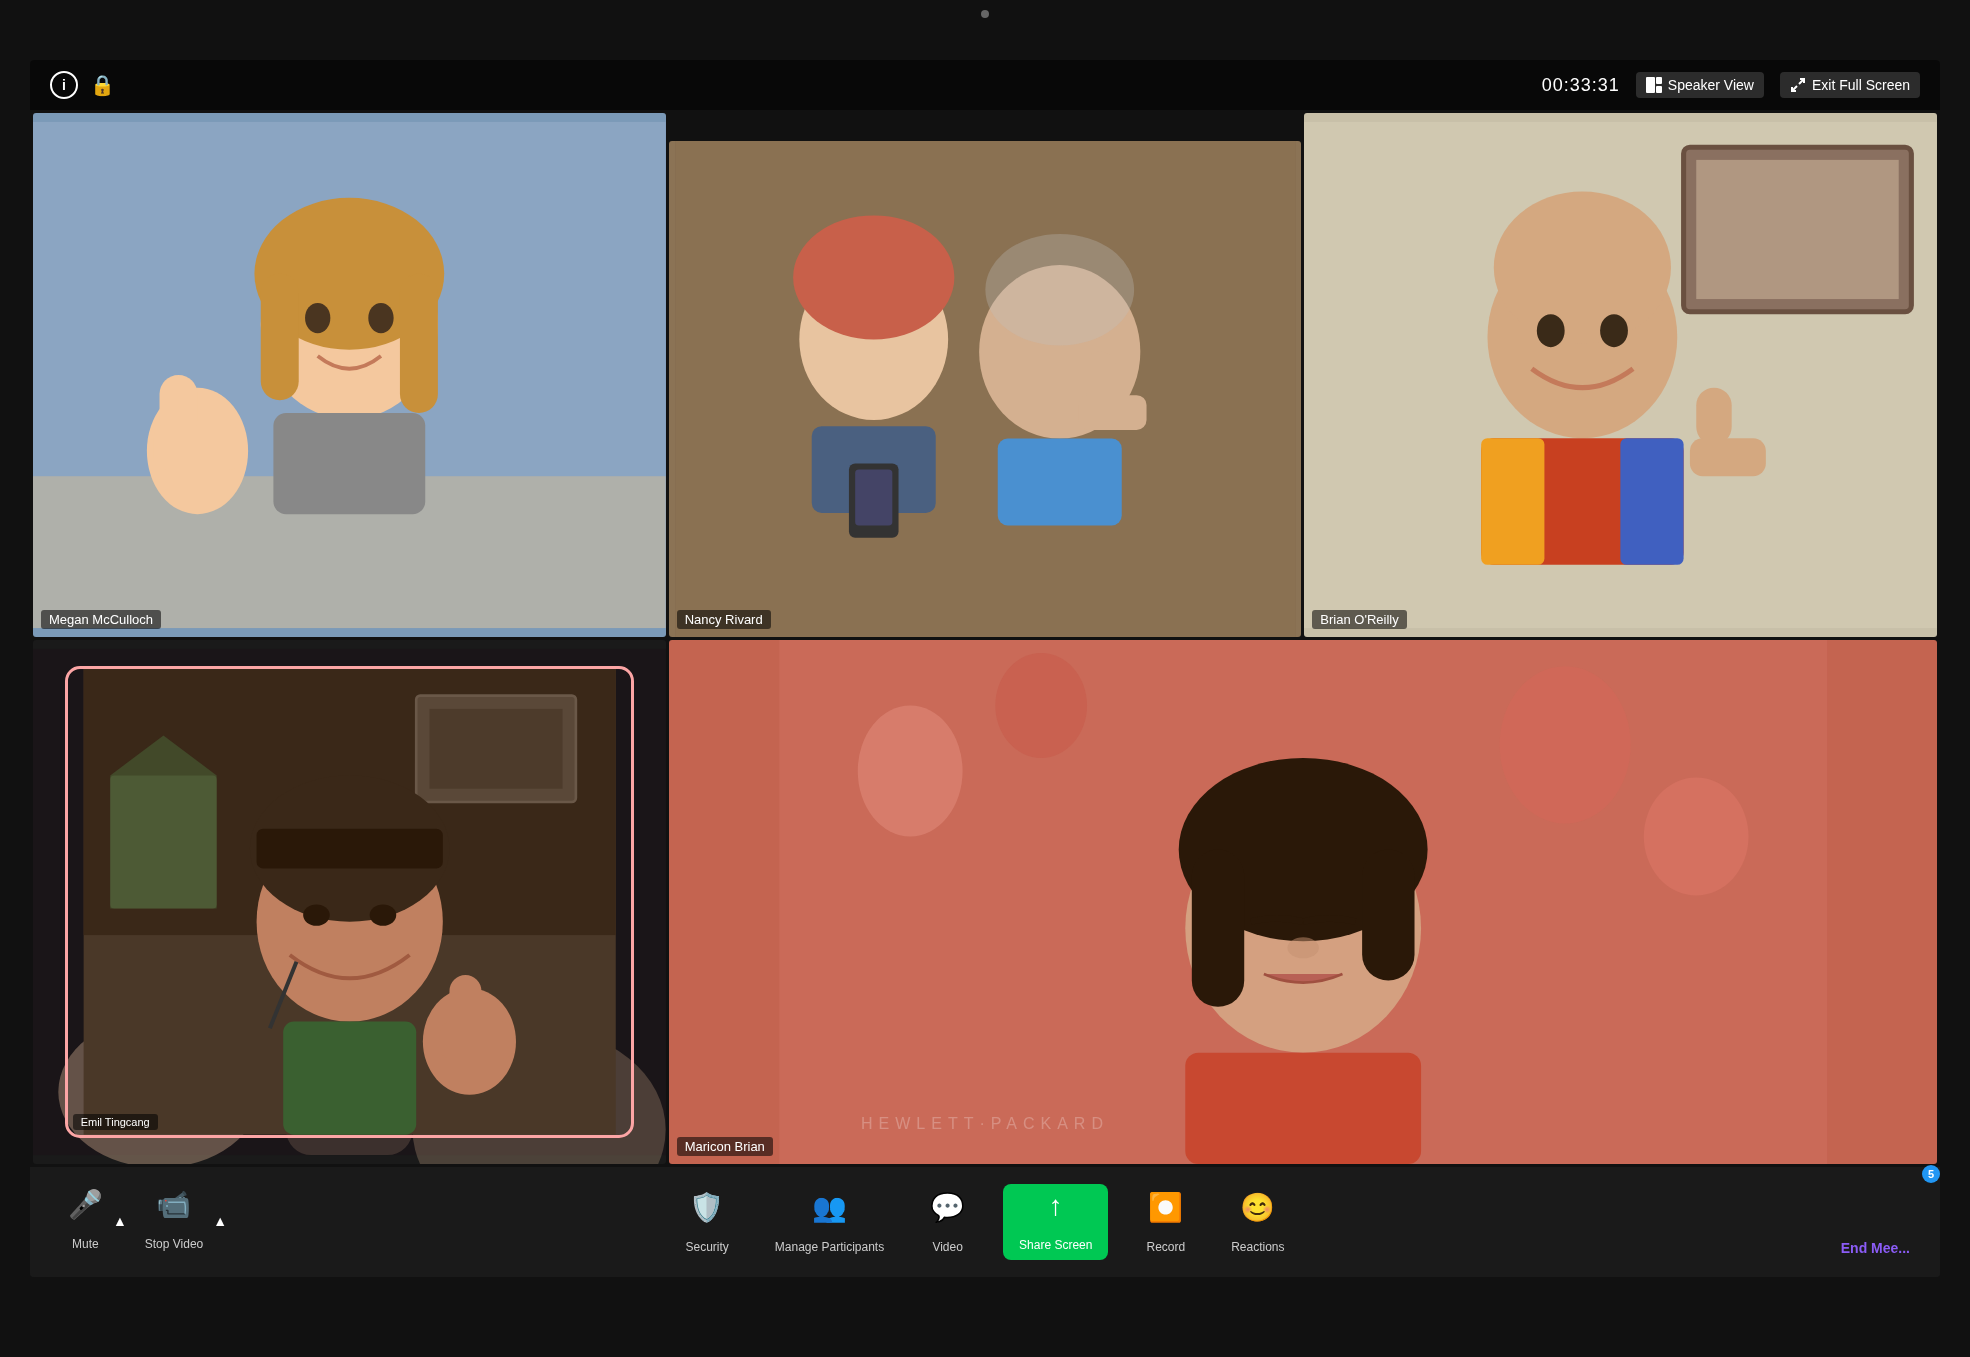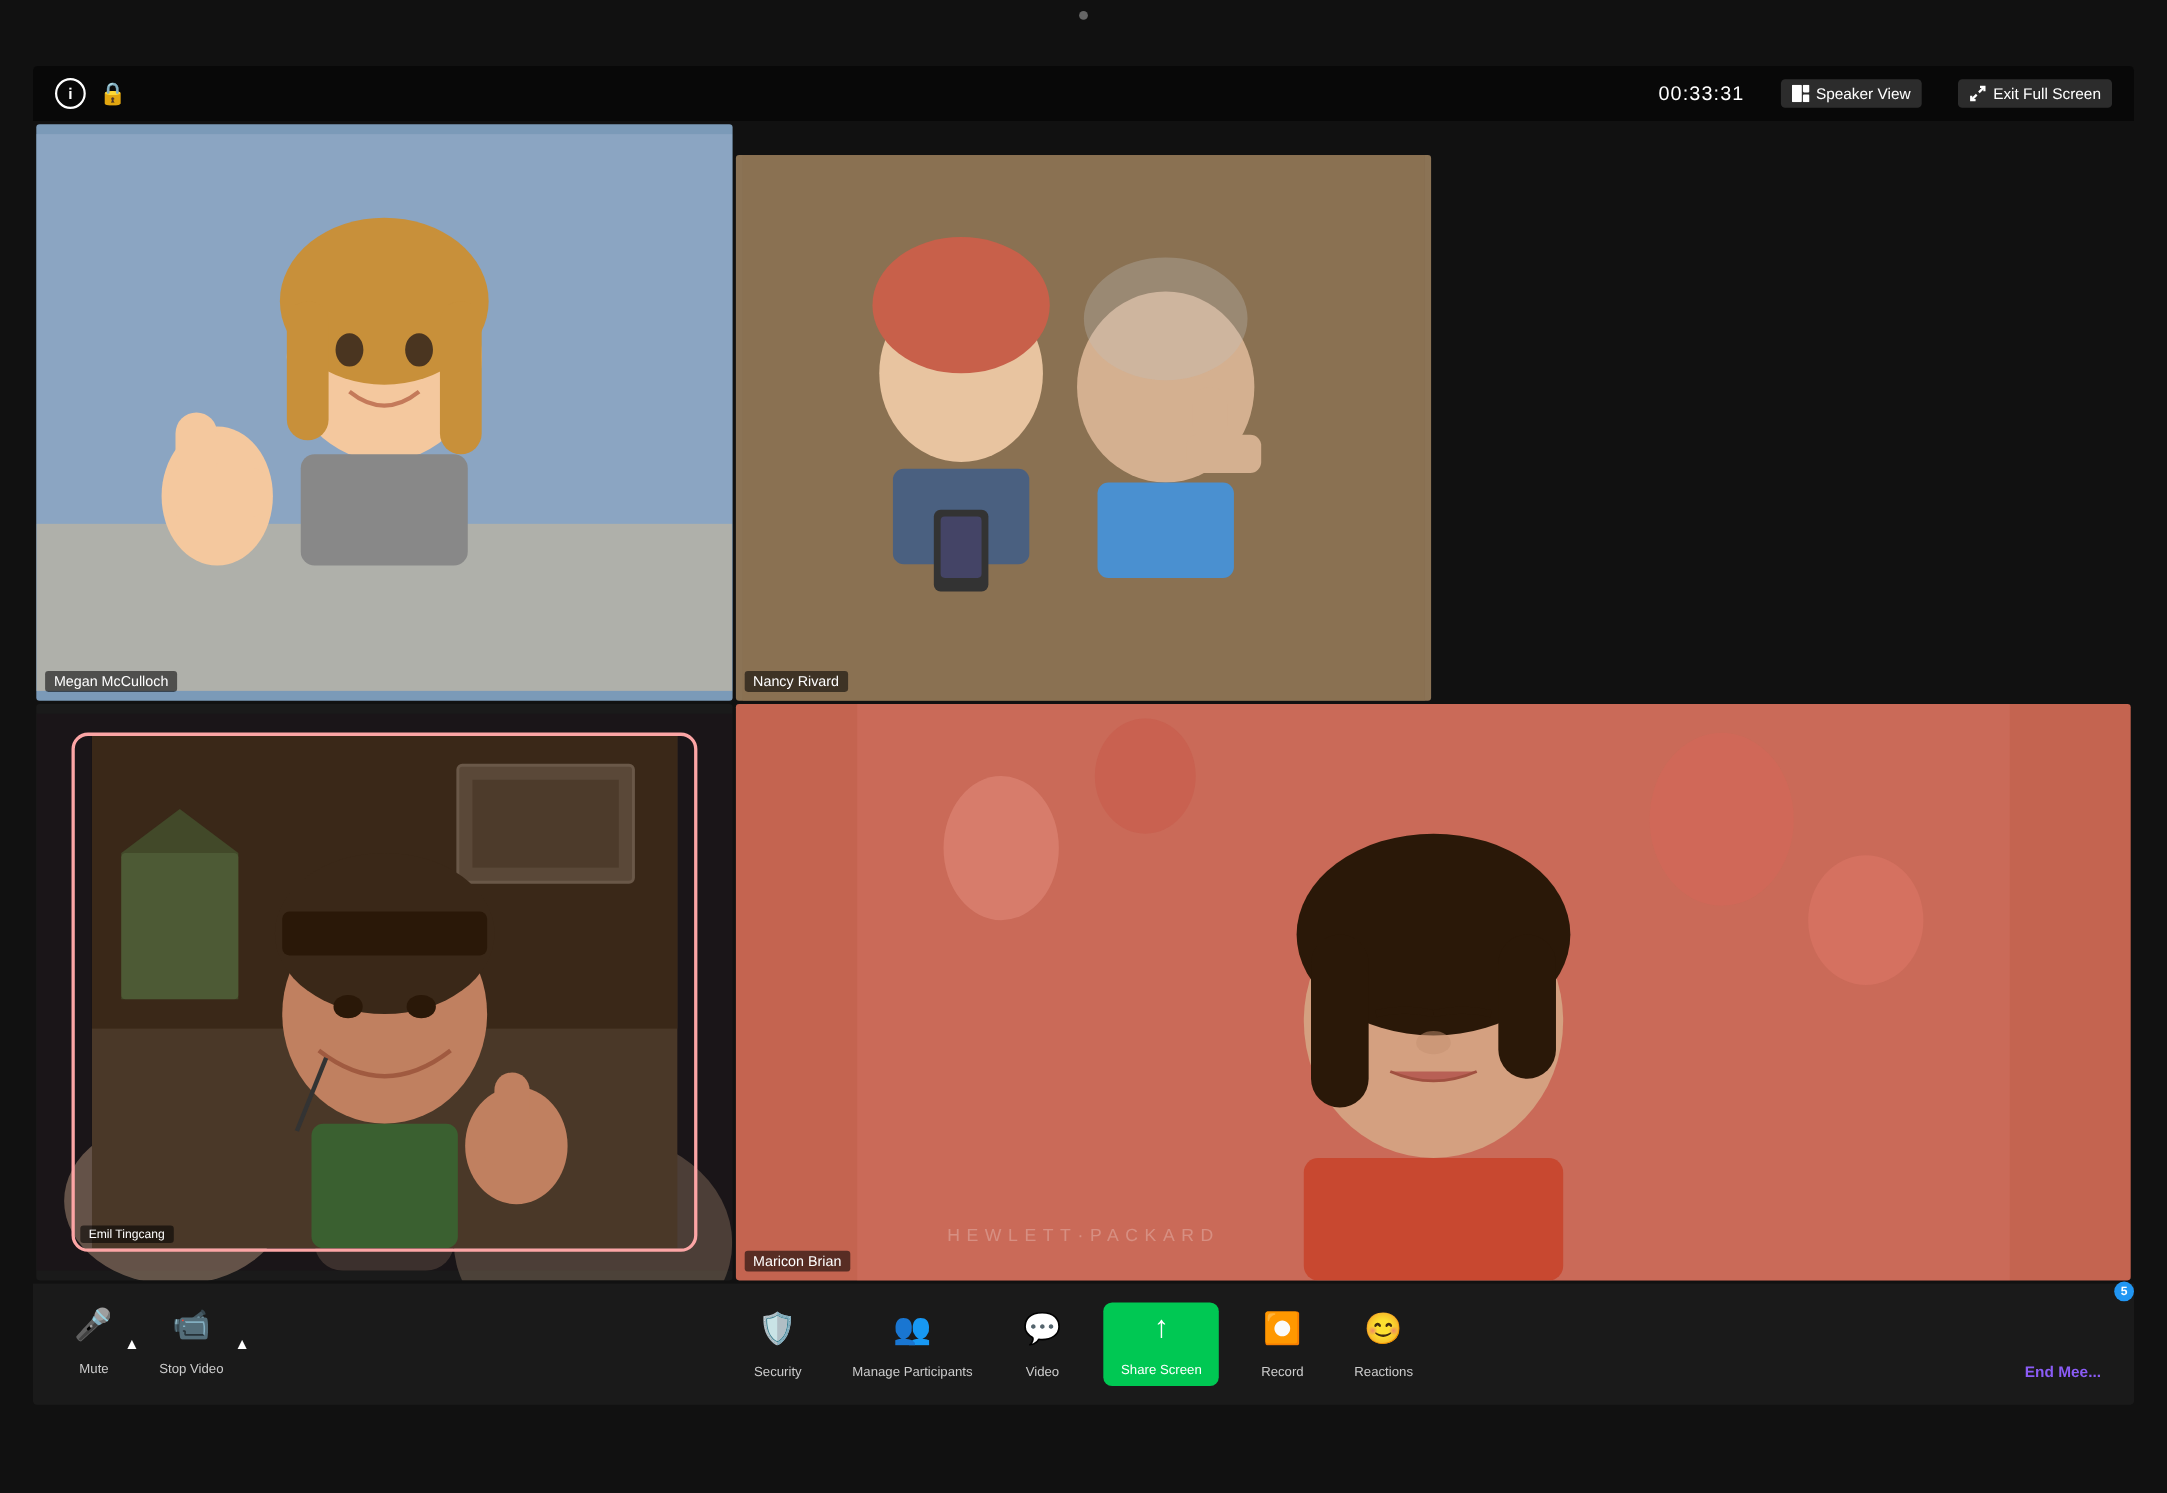--- a/index.html
+++ b/index.html
@@ -47,21 +47,21 @@
 
     .top-bar-left {
       display: flex;
       align-items: center;
       gap: 12px;
     }
 
     .top-bar-right {
       display: flex;
       align-items: center;
-      gap: 33px;
+      gap: 16px;
     }
 
     .timer {
       color: #fff;
       font-size: 18px;
       font-weight: 500;
       letter-spacing: 1px;
     }
 
     .view-btn {
@@ -356,20 +356,45 @@
           <ellipse cx="310" cy="170" rx="65" ry="70" fill="#d4b090"></ellipse>
           <ellipse cx="310" cy="120" rx="60" ry="45" fill="#c0c0c0" opacity="0.3"></ellipse>
           <rect x="260" y="240" width="100" height="70" rx="8" fill="#4a90d0"></rect>
 
           <rect x="330" y="170" width="25" height="40" rx="12" fill="#d4b090"></rect>
           <rect x="325" y="205" width="55" height="28" rx="8" fill="#d4b090"></rect>
         </svg>
         <div class="name-tag">Nancy Rivard</div>
       </div>
 
+      <div class="vtile bg-brian" style="grid-column:3; grid-row:1;">
+        <svg viewBox="0 0 500 400" xmlns="http://www.w3.org/2000/svg">
+          <rect width="500" height="400" fill="#d0c8b0"></rect>
+
+          <rect x="300" y="20" width="180" height="130" rx="5" fill="#8a7060" stroke="#6a5040" stroke-width="4"></rect>
+          <rect x="310" y="30" width="160" height="110" fill="#c0a890" opacity="0.7"></rect>
+
+          <ellipse cx="220" cy="170" rx="75" ry="80" fill="#d4a880"></ellipse>
+
+          <ellipse cx="220" cy="115" rx="70" ry="60" fill="#d4a880"></ellipse>
+
+          <ellipse cx="195" cy="165" rx="11" ry="13" fill="#3a2a18"></ellipse>
+          <ellipse cx="245" cy="165" rx="11" ry="13" fill="#3a2a18"></ellipse>
+
+          <path d="M180 195 Q220 225 260 195" stroke="#c47a5a" stroke-width="4" fill="none"></path>
+
+          <rect x="140" y="250" width="160" height="100" rx="10" fill="#c84020"></rect>
+          <rect x="140" y="250" width="50" height="100" rx="5" fill="#f0a020"></rect>
+          <rect x="250" y="250" width="50" height="100" rx="5" fill="#4060c0"></rect>
+
+          <rect x="310" y="210" width="28" height="45" rx="14" fill="#d4a880"></rect>
+          <rect x="305" y="250" width="60" height="30" rx="10" fill="#d4a880"></rect>
+        </svg>
+        <div class="name-tag">Brian O'Reilly</div>
+      </div>
 
       <div class="vtile" style="grid-column:1; grid-row:2; background:#1a1a1a;">
         <svg viewBox="0 0 500 400" xmlns="http://www.w3.org/2000/svg">
           <rect width="500" height="400" fill="#1a1518"></rect>
 
           <ellipse cx="100" cy="350" rx="80" ry="60" fill="#d4b090" opacity="0.4"></ellipse>
           <ellipse cx="400" cy="380" rx="100" ry="80" fill="#c0a080" opacity="0.3"></ellipse>
           <rect x="200" y="200" width="100" height="200" rx="20" fill="#c8a080" opacity="0.2"></rect>
         </svg>
         

